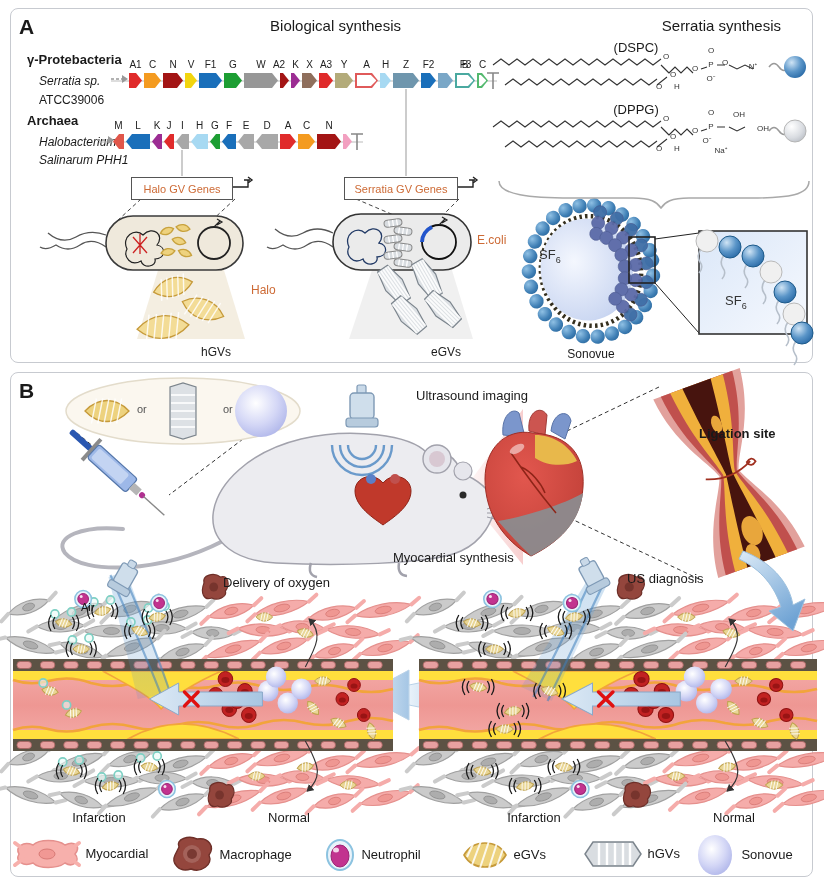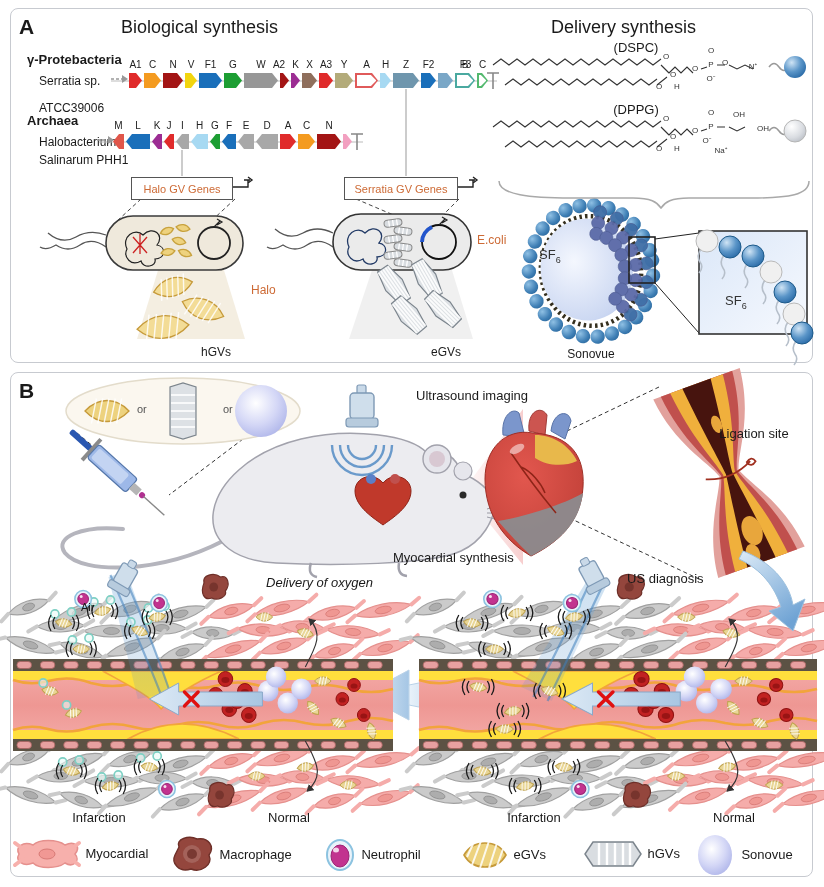--- a/index.html
+++ b/index.html
@@ -2,24 +2,24 @@
 <html><head>
 <meta charset="utf-8">
 <style>
   html,body{margin:0;padding:0;background:#fff;font-family:"Liberation Sans",sans-serif;color:#1a1a1a;}
   .fig{position:relative;width:824px;height:887px;background:#fff;overflow:hidden;}
   .abs{position:absolute;}
   .panel{position:absolute;background:#fff;border:1.5px solid #c7cad0;border-radius:8px;}
   #panelA{left:10px;top:8px;width:801px;height:353px;}
   #panelB{left:10px;top:372px;width:801px;height:503px;}
   .panel-letter{font-size:21px;font-weight:bold;}
-  .sec-title{font-size:18px;text-align:left;}
+  .sec-title{font-size:15px;text-align:right;}
   .grp{font-size:13px;font-weight:bold;}
-  .sp{font-size:12px;}
-  .strain{font-size:12px;margin-top:8px;}
+  .sp{font-size:12px;font-style:italic;}
+  .strain{font-size:12px;}
   .gene-label{position:absolute;width:20px;text-align:center;font-size:10px;color:#222;}
   .gene-arrow{position:absolute;height:15px;}
   .gene-inner{position:absolute;left:1.6px;top:1.6px;right:1.6px;bottom:1.6px;background:#fff;}
   .gv-box{position:absolute;border:1.2px solid #555;background:#fff;font-size:11px;color:#cd6a35;display:flex;align-items:center;justify-content:center;}
   .olbl{font-size:12px;color:#cd6a35;}
   .cap{font-size:12px;text-align:center;}
   .cap13{font-size:13px;text-align:center;}
   .or-lbl{font-size:11px;color:#555;}
   .sf6{font-size:13px;color:#333;}
   .sf6 sub{font-size:9px;}
@@ -28,21 +28,21 @@
   .leg-svg{position:static;display:inline-block;vertical-align:middle;}
 </style>
 </head>
 <body>
 
 <div class="fig">
 
   <section class="panel" id="panelA">
     <div class="abs panel-letter" style="left:8px;top:6px;">A</div>
     <div class="abs sec-title" style="left:110px;top:8px;width:280px;">Biological synthesis</div>
-    <div class="abs sec-title" style="left:540px;top:8px;width:230px;">Delivery synthesis</div>
+    <div class="abs sec-title" style="left:540px;top:8px;width:230px;">Serratia synthesis</div>
 
     <div class="abs grp" style="left:16px;top:43px;">γ-Protebacteria</div>
     <div class="abs sp" style="left:28px;top:65px;">Serratia sp.</div>
     <div class="abs strain" style="left:28px;top:84px;">ATCC39006</div>
 
     <div class="abs grp" style="left:16px;top:104px;">Archaea</div>
     <div class="abs sp" style="left:28px;top:126px;">Halobacterium</div>
     <div class="abs sp" style="left:28px;top:144px;text-align:right;">Salinarum PHH1</div>
 
     <svg id="svgA" style="left:0;top:0;" width="801" height="353" viewBox="0 0 801 353">
@@ -1632,23 +1632,23 @@
             <stop offset="1" stop-color="#6fa3d4" stop-opacity="1"></stop>
           </linearGradient>
         </defs>
         <path d="M6,2 C32,12 52,32 56,56 L68,50 L56,82 L32,62 L44,58 C38,38 24,20 2,10 Z" fill="url(#gC-arr)" stroke="#9cc0de" stroke-width="1"></path>
       </svg>
 
     <div class="abs or-lbl" style="left:126px;top:30px;">or</div>
     <div class="abs or-lbl" style="left:212px;top:30px;">or</div>
     <div class="abs cap13" style="left:405px;top:15px;width:160px;text-align:left;">Ultrasound imaging</div>
     <div class="abs cap13" style="left:382px;top:177px;width:160px;text-align:left;">Myocardial synthesis</div>
-    <div class="abs cap13" style="left:688px;top:53px;width:110px;text-align:center;">Ligation site</div>
+    <div class="abs cap13" style="left:688px;top:53px;width:110px;text-align:left;font-weight:bold;">Ligation site</div>
     <div class="abs cap13" style="left:616px;top:198px;width:110px;text-align:left;">US diagnosis</div>
-    <div class="abs cap13" style="left:212px;top:202px;width:150px;text-align:right;font-style:italic;">Delivery of oxygen</div>
+    <div class="abs cap13" style="left:212px;top:202px;width:150px;text-align:left;">Delivery of oxygen</div>
     <div class="abs" style="left:70px;top:228px;font-size:11px;">Air</div>
 
     <div class="abs cap13" style="left:48px;top:437px;width:80px;">Infarction</div>
     <div class="abs cap13" style="left:238px;top:437px;width:80px;">Normal</div>
     <div class="abs cap13" style="left:483px;top:437px;width:80px;">Infarction</div>
     <div class="abs cap13" style="left:683px;top:437px;width:80px;">Normal</div>
 
     <div class="abs legend-item" style="left:2px;top:462px;">
       <svg class="leg-svg" width="68" height="38" viewBox="0 0 68 38">
         <path d="M6,19 C2,12 10,6 20,10 C26,4 44,4 52,10 C62,5 68,12 62,19 C68,26 60,33 52,28 C44,34 26,34 20,28 C10,32 2,26 6,19 Z" fill="#f7b0ac" stroke="#e5908d" stroke-width="1.5"></path>

